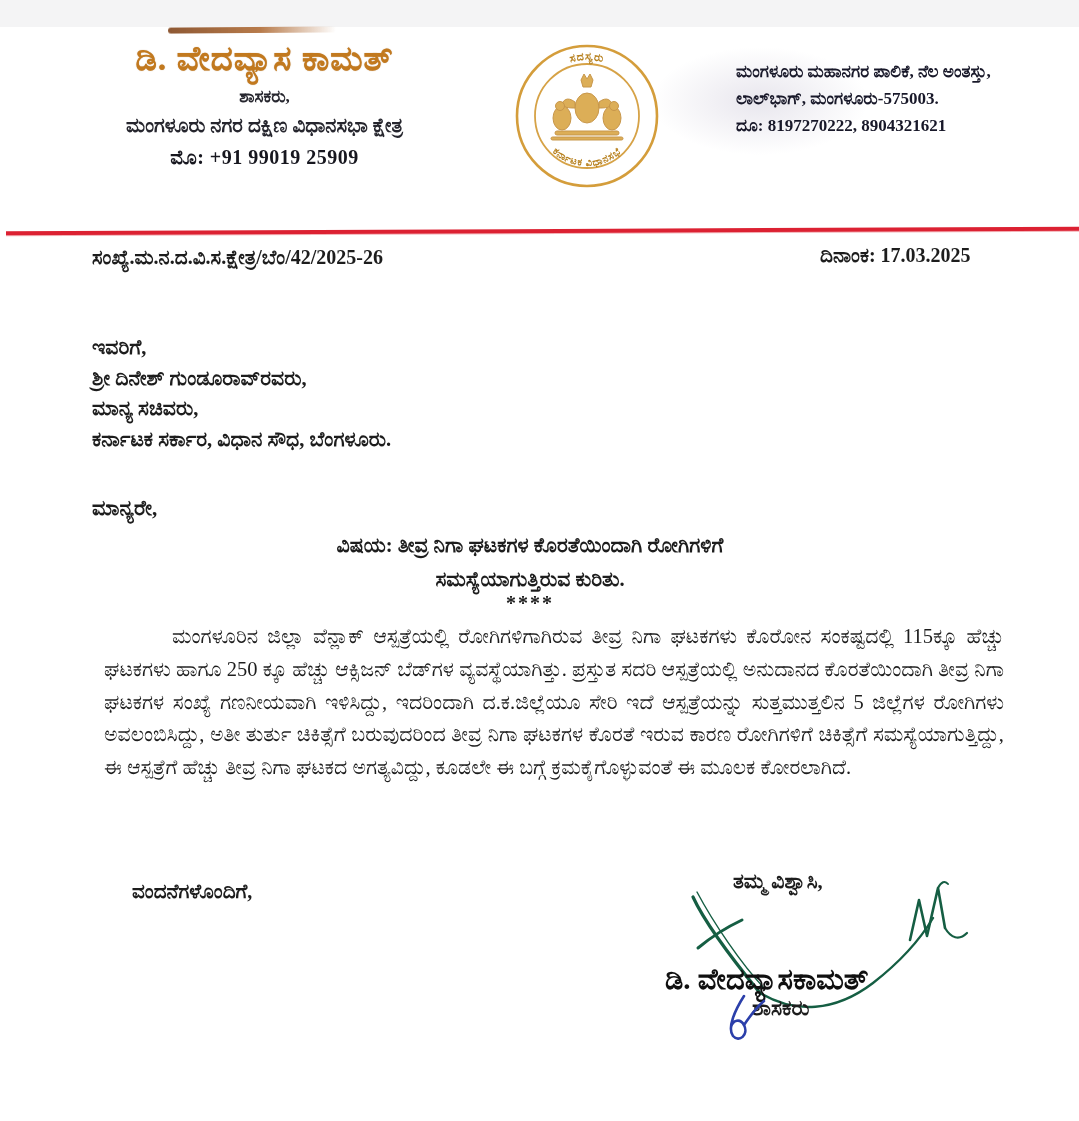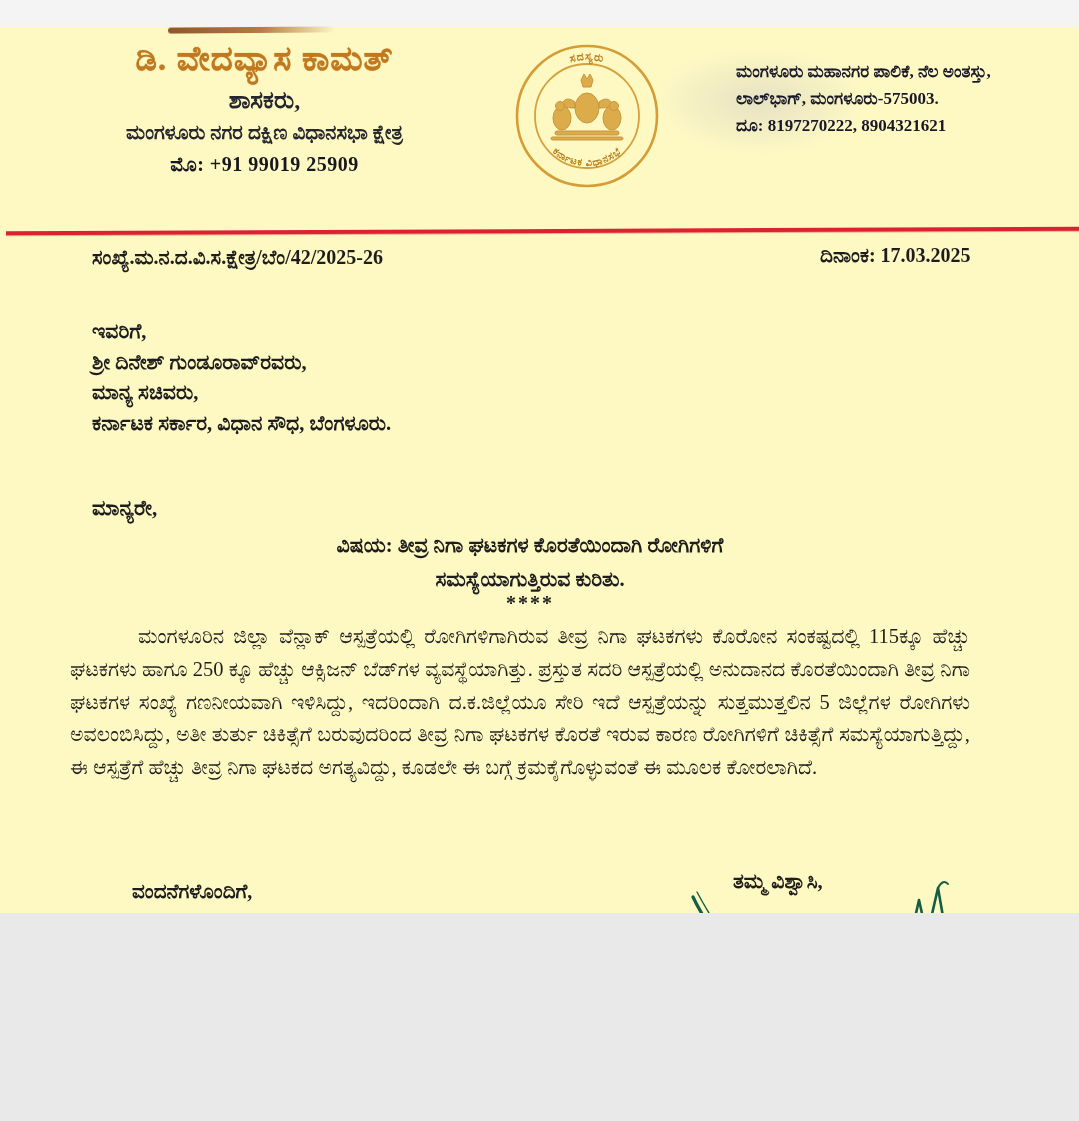--- a/index.html
+++ b/index.html
@@ -1,60 +1,60 @@
 <!DOCTYPE html>
 <html><head>
 <meta charset="utf-8">
 <style>
   * { margin:0; padding:0; box-sizing:border-box; }
   html,body { background:#e9e9e9; }
   .page {
-    position:relative; width:1079px; height:913px;
-    background:#fef9c3; overflow:hidden;
+    position:relative; width:1079px; height:1121px;
+    background:#ffffff; overflow:hidden;
     font-family:"Liberation Serif","DejaVu Serif",serif;
     color:#1d1d1d;
   }
   .topband { position:absolute; top:0; left:0; width:1079px; height:27px; background:#f4f4f5; }
   .smudge  { position:absolute; left:168px; top:27px; width:168px; height:6px;
              background:linear-gradient(90deg,rgba(122,59,16,.85),rgba(166,90,30,.8) 55%,rgba(166,90,30,0));
              border-radius:3px; filter:blur(.6px); transform:rotate(-.4deg); }
   .seal-shadow { position:absolute; left:610px; top:26px; width:300px; height:150px;
              background:radial-gradient(closest-side, rgba(178,172,196,.30), rgba(178,172,196,0) 72%); }
 
   
   .lh-left { position:absolute; left:52px; top:40px; width:425px; text-align:center; }
   .lh-name { font-size:34px; font-weight:700; color:#c2791e; letter-spacing:1px;
              text-shadow:0 0 1px rgba(150,85,15,.55); white-space:nowrap; }
-  .lh-title { margin-top:8px; font-size:24px; font-weight:700; color:#26262e; }
+  .lh-title { margin-top:8px; font-size:17px; font-weight:700; color:#26262e; }
   .lh-const { margin-top:7px; font-size:20px; font-weight:700; color:#26262e; white-space:nowrap; }
   .lh-mob   { margin-top:9px; font-size:20px; font-weight:700; color:#17171f; letter-spacing:.5px; }
 
   .seal { position:absolute; left:513px; top:42px; width:148px; height:148px; }
 
   .lh-right { position:absolute; left:736px; top:58px; width:335px;
               font-size:17px; font-weight:700; color:#181829; line-height:27px; }
 
   .redline { position:absolute; left:6px; top:229px; width:1073px; height:4px;
              background:#dc2132; transform:rotate(-.25deg); box-shadow:0 1px 0 rgba(220,33,50,.35); }
 
   
   .refno   { position:absolute; left:92px;  top:246px; font-size:20px; font-weight:600; }
   .dateline{ position:absolute; left:820px; top:244px; font-size:20px; font-weight:600; }
 
   
-  .recipient { position:absolute; left:92px; top:316px; font-size:20.5px; font-weight:600; line-height:30.5px; }
+  .recipient { position:absolute; left:92px; top:332px; font-size:20.5px; font-weight:600; line-height:30.5px; }
 
   .salutation { position:absolute; left:92px; top:496px; font-size:21px; font-weight:600; }
 
   .subject { position:absolute; left:140px; top:528px; width:780px; text-align:center;
              font-size:20.5px; font-weight:600; line-height:34px; }
   .stars   { position:absolute; left:140px; top:592px; width:780px; text-align:center;
              font-size:20px; font-weight:700; letter-spacing:2px; }
 
-  .bodypara { position:absolute; left:70px; top:620px; width:900px;
+  .bodypara { position:absolute; left:104px; top:620px; width:900px;
               font-size:20.5px; font-weight:500; line-height:32.8px;
               text-align:justify; text-indent:68px; }
 
   .closing { position:absolute; left:132px; top:880px; font-size:20px; font-weight:600; }
   .signoff { position:absolute; left:733px; top:870px; font-size:20.5px; font-weight:600; }
 
   .signature-svg { position:absolute; left:655px; top:878px; width:330px; height:145px; }
   .signer-name  { position:absolute; left:665px; top:963px; font-size:29px; font-weight:700; color:#101010; white-space:nowrap; }
   .signer-title { position:absolute; left:752px; top:996px; font-size:21px; font-weight:600; }
   .bluemark-svg { position:absolute; left:722px; top:990px; width:50px; height:54px; }

